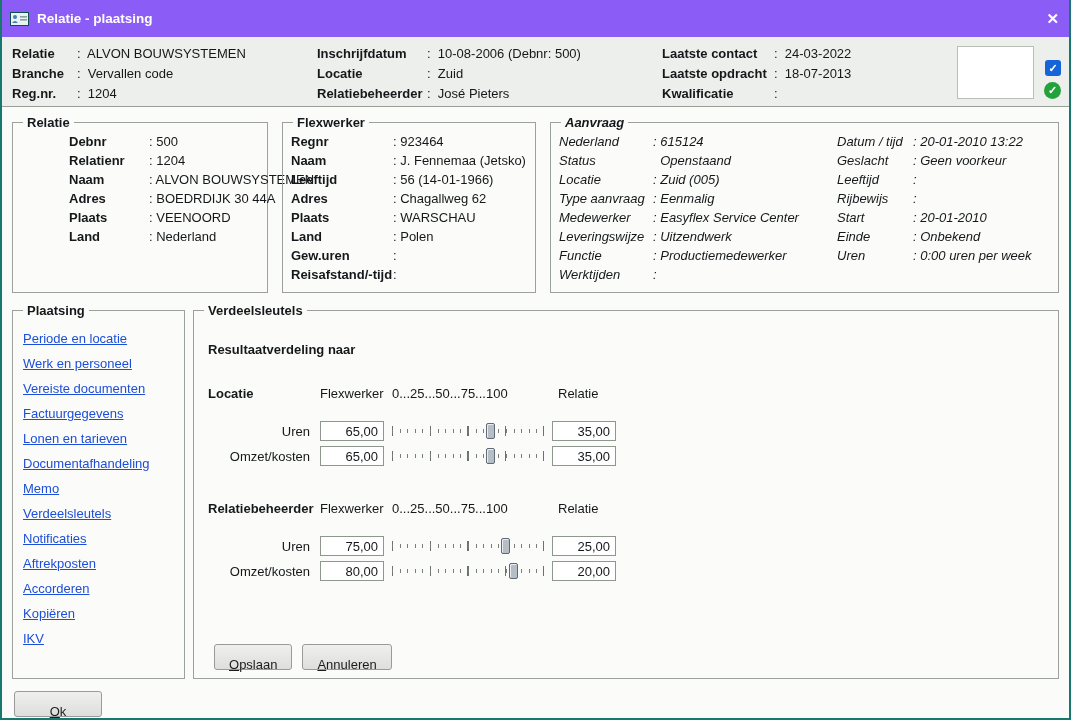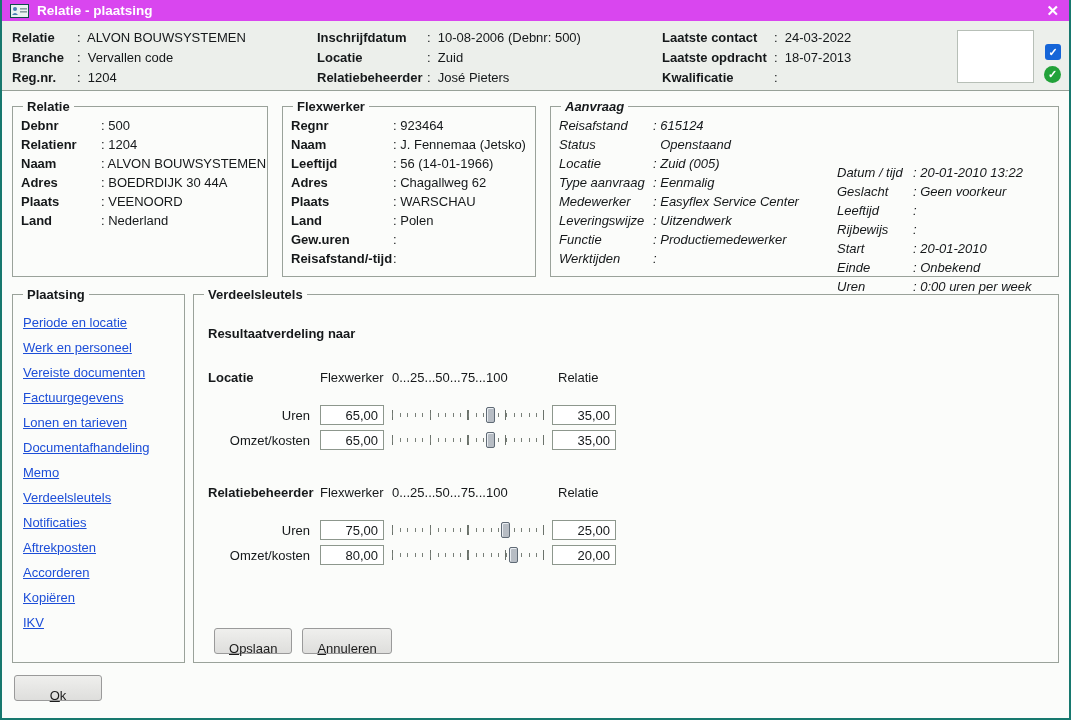--- a/index.html
+++ b/index.html
@@ -8,21 +8,21 @@
     font-size:13px; color:#15181a; background:#fff;
     width:1071px; height:720px; overflow:hidden;
   }
   .window {
     width:1071px; height:720px;
     border:2px solid #17786e; border-top:none;
     display:flex; flex-direction:column; background:#fbfcfa;
   }
   
   .titlebar {
-    flex:none; height:21px; background:#d946ef;
+    flex:none; height:37px; background:#8b5cf6;
     display:flex; align-items:center; gap:8px; padding:0 10px 0 8px;
   }
   .titlebar .title { color:#fff; font-weight:bold; font-size:13.5px; flex:1; }
   .close-btn { color:#fff; font-size:15px; font-weight:bold; line-height:1; cursor:pointer; }
   
   .infobar {
     flex:none; background:#ecefeb; border-bottom:1px solid #98a198;
     padding:7px 8px 7px 10px; display:flex; height:70px;
   }
   .icol { display:flex; flex-direction:column; }
@@ -44,26 +44,26 @@
   
   .content { flex:1; padding:8px 10px 0; display:flex; flex-direction:column; }
   fieldset { border:1px solid #9aa29a; padding:2px 8px 4px; min-width:0; }
   legend { font-weight:bold; padding:0 4px; margin-left:2px; }
   .top-row { flex:none; display:flex; gap:14px; }
   .fs-relatie { width:256px; height:178px; }
   .fs-flexwerker { width:254px; height:178px; }
   .fs-aanvraag { flex:1; height:178px;font-style:italic; }
   .frow { display:flex; line-height:19px; white-space:pre; }
   .flabel { font-weight:bold; white-space:pre; flex:none; }
-  .fs-relatie .flabel { width:80px; }
+  .fs-relatie .flabel { width:80px;margin-left:48px; }
   .fs-flexwerker .flabel { width:102px; }
   .fval { white-space:pre; }
   .aanvraag-cols { display:flex; }
   .acol-left { width:278px; flex:none; }
-  .acol-right { flex:1;margin-top:47px; }
+  .acol-right { flex:1; }
   .fs-aanvraag .flabel { font-weight:normal; }
   .acol-left .flabel { width:94px; }
   .acol-right .flabel { width:76px; }
   
   .bottom-row { flex:none; display:flex; gap:8px; margin-top:10px; }
   .fs-plaatsing { width:173px; height:376px; }
   .nav { display:flex; flex-direction:column; padding:6px 2px; }
   .navlink {
     display:block; width:max-content; line-height:25px;
     color:#1d4ed8; text-decoration:underline; cursor:pointer;
@@ -175,21 +175,21 @@
         <div class="frow"><span class="flabel">Plaats</span><span class="fval">: WARSCHAU</span></div>
         <div class="frow"><span class="flabel">Land</span><span class="fval">: Polen</span></div>
         <div class="frow"><span class="flabel">Gew.uren</span><span class="fval">:</span></div>
         <div class="frow"><span class="flabel">Reisafstand/-tijd</span><span class="fval">:</span></div>
       </fieldset>
 
       <fieldset class="fs-aanvraag">
         <legend>Aanvraag</legend>
         <div class="aanvraag-cols">
           <div class="acol-left">
-            <div class="frow"><span class="flabel">Reisafstand</span><span class="fval">: 615124</span></div>
+            <div class="frow"><span class="flabel">Nederland</span><span class="fval">: 615124</span></div>
             <div class="frow"><span class="flabel">Status</span><span class="fval">  Openstaand</span></div>
             <div class="frow"><span class="flabel">Locatie</span><span class="fval">: Zuid (005)</span></div>
             <div class="frow"><span class="flabel">Type aanvraag</span><span class="fval">: Eenmalig</span></div>
             <div class="frow"><span class="flabel">Medewerker</span><span class="fval">: Easyflex Service Center</span></div>
             <div class="frow"><span class="flabel">Leveringswijze</span><span class="fval">: Uitzendwerk</span></div>
             <div class="frow"><span class="flabel">Functie</span><span class="fval">: Productiemedewerker</span></div>
             <div class="frow"><span class="flabel">Werktijden</span><span class="fval">:</span></div>
           </div>
           <div class="acol-right">
             <div class="frow"><span class="flabel">Datum / tijd</span><span class="fval">: 20-01-2010 13:22</span></div>

